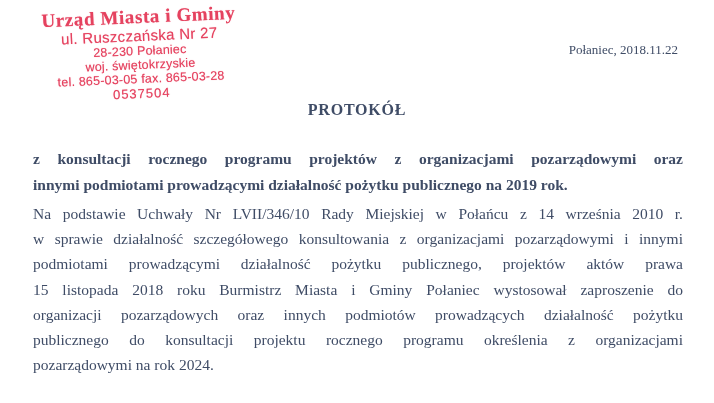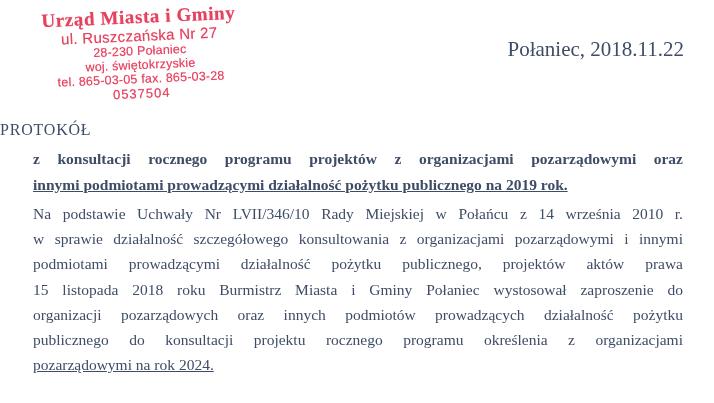--- a/index.html
+++ b/index.html
@@ -47,35 +47,34 @@
   .stamp-l6 {
     font-family: "Liberation Sans", sans-serif;
     font-size: 13px;
     line-height: 15px;
     letter-spacing: 1px;
   }
   
   .date-line {
     position: absolute;
     top: 40px;
-    right: 30px;
-    font-size: 21px;
+    right: 36px;
+    font-size: 13px;
     line-height: 19px;
   }
   
   .doc-title {
     position: absolute;
     top: 101px;
     left: 0;
     width: 100%;
-    text-align: left;
-    font-weight: normal;
+    text-align: center;
+    font-weight: bold;
     font-size: 16px;
     letter-spacing: 0.8px;
-    margin-top: 20px;
   }
   
   .subject {
     position: absolute;
     left: 33px;
     right: 31px;
     top: 146px;
     font-weight: bold;
     font-size: 15.5px;
     line-height: 26px;
@@ -87,21 +86,20 @@
     top: 201px;
     font-size: 15.5px;
     line-height: 25.2px;
   }
   .line-just {
     text-align: justify;
     text-align-last: justify;
   }
   .line-last {
     text-align: left;
-    text-decoration: underline;
   }
 </style>
 </head>
 <body>
 
 <div class="page">
 
   <div class="stamp">
     <div class="stamp-l1">Urząd Miasta i Gminy</div>
     <div class="stamp-l2">ul. Ruszczańska Nr 27</div>

